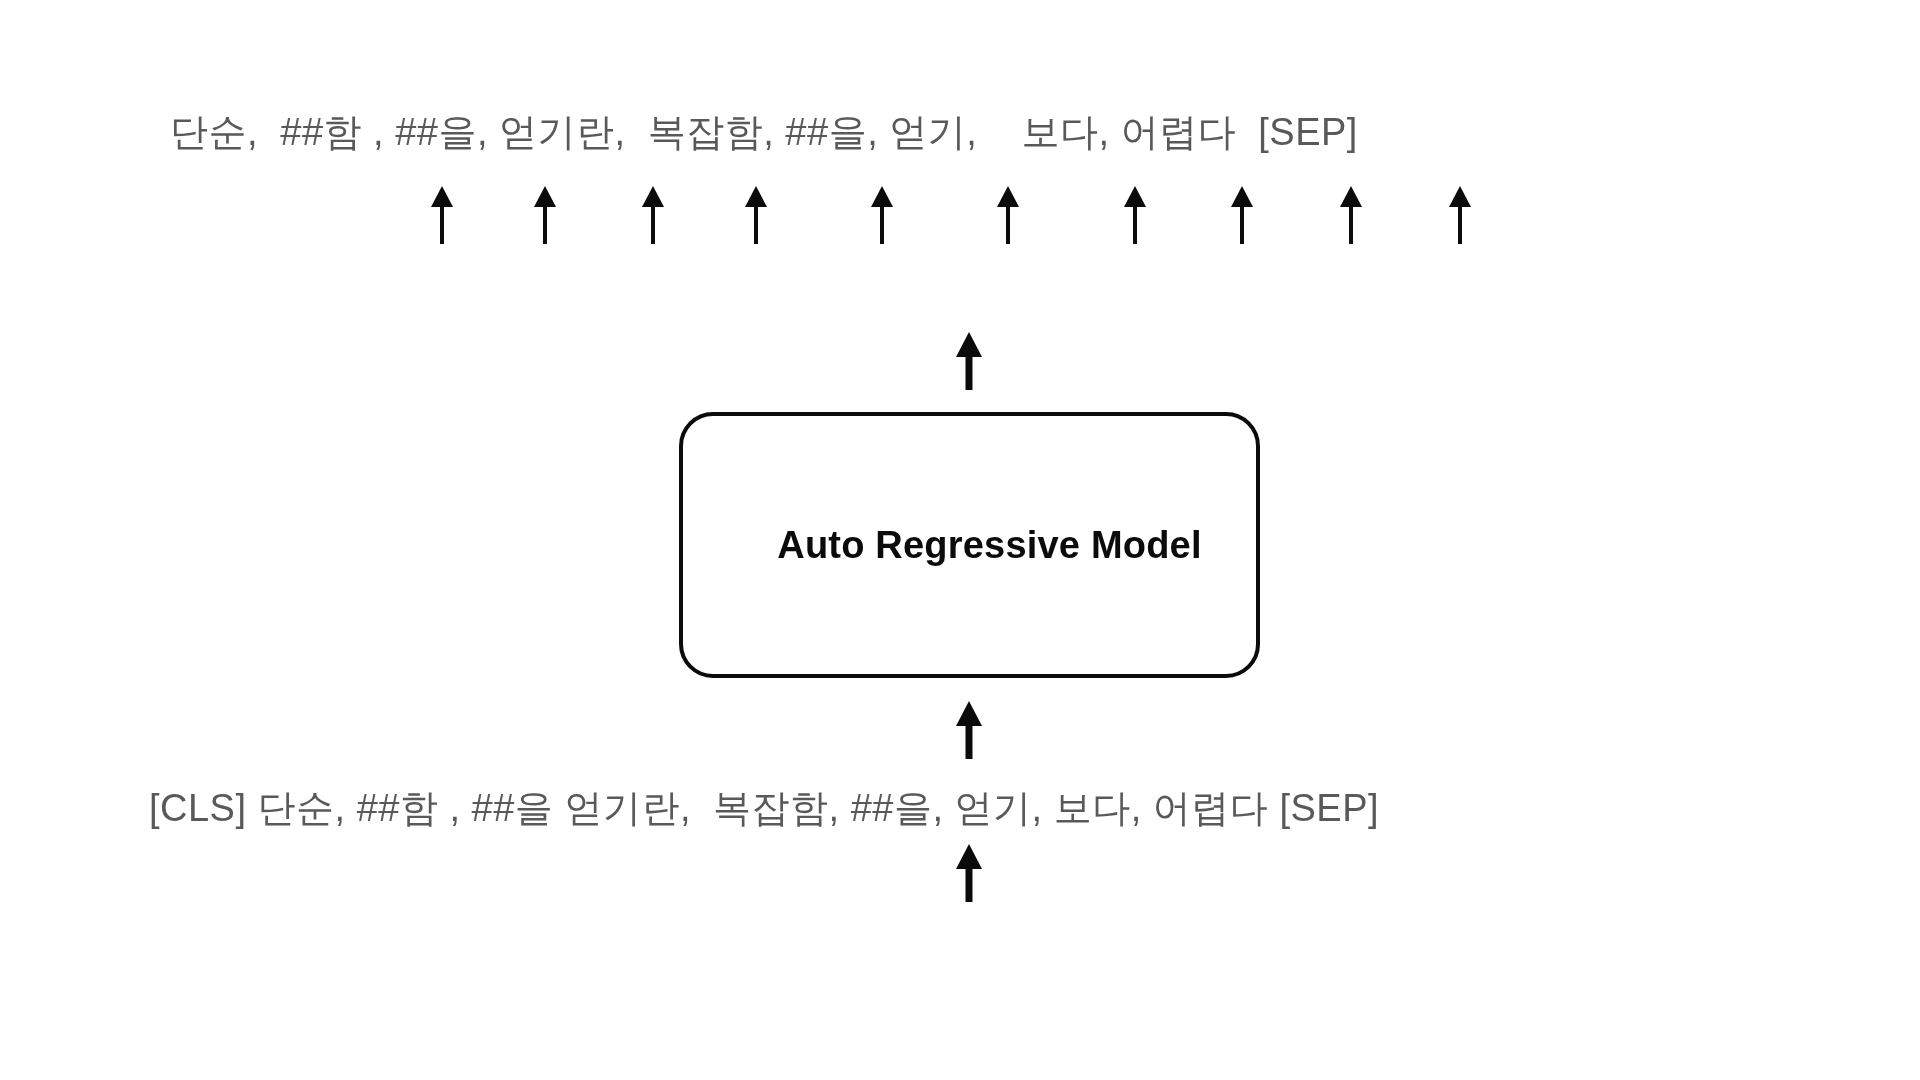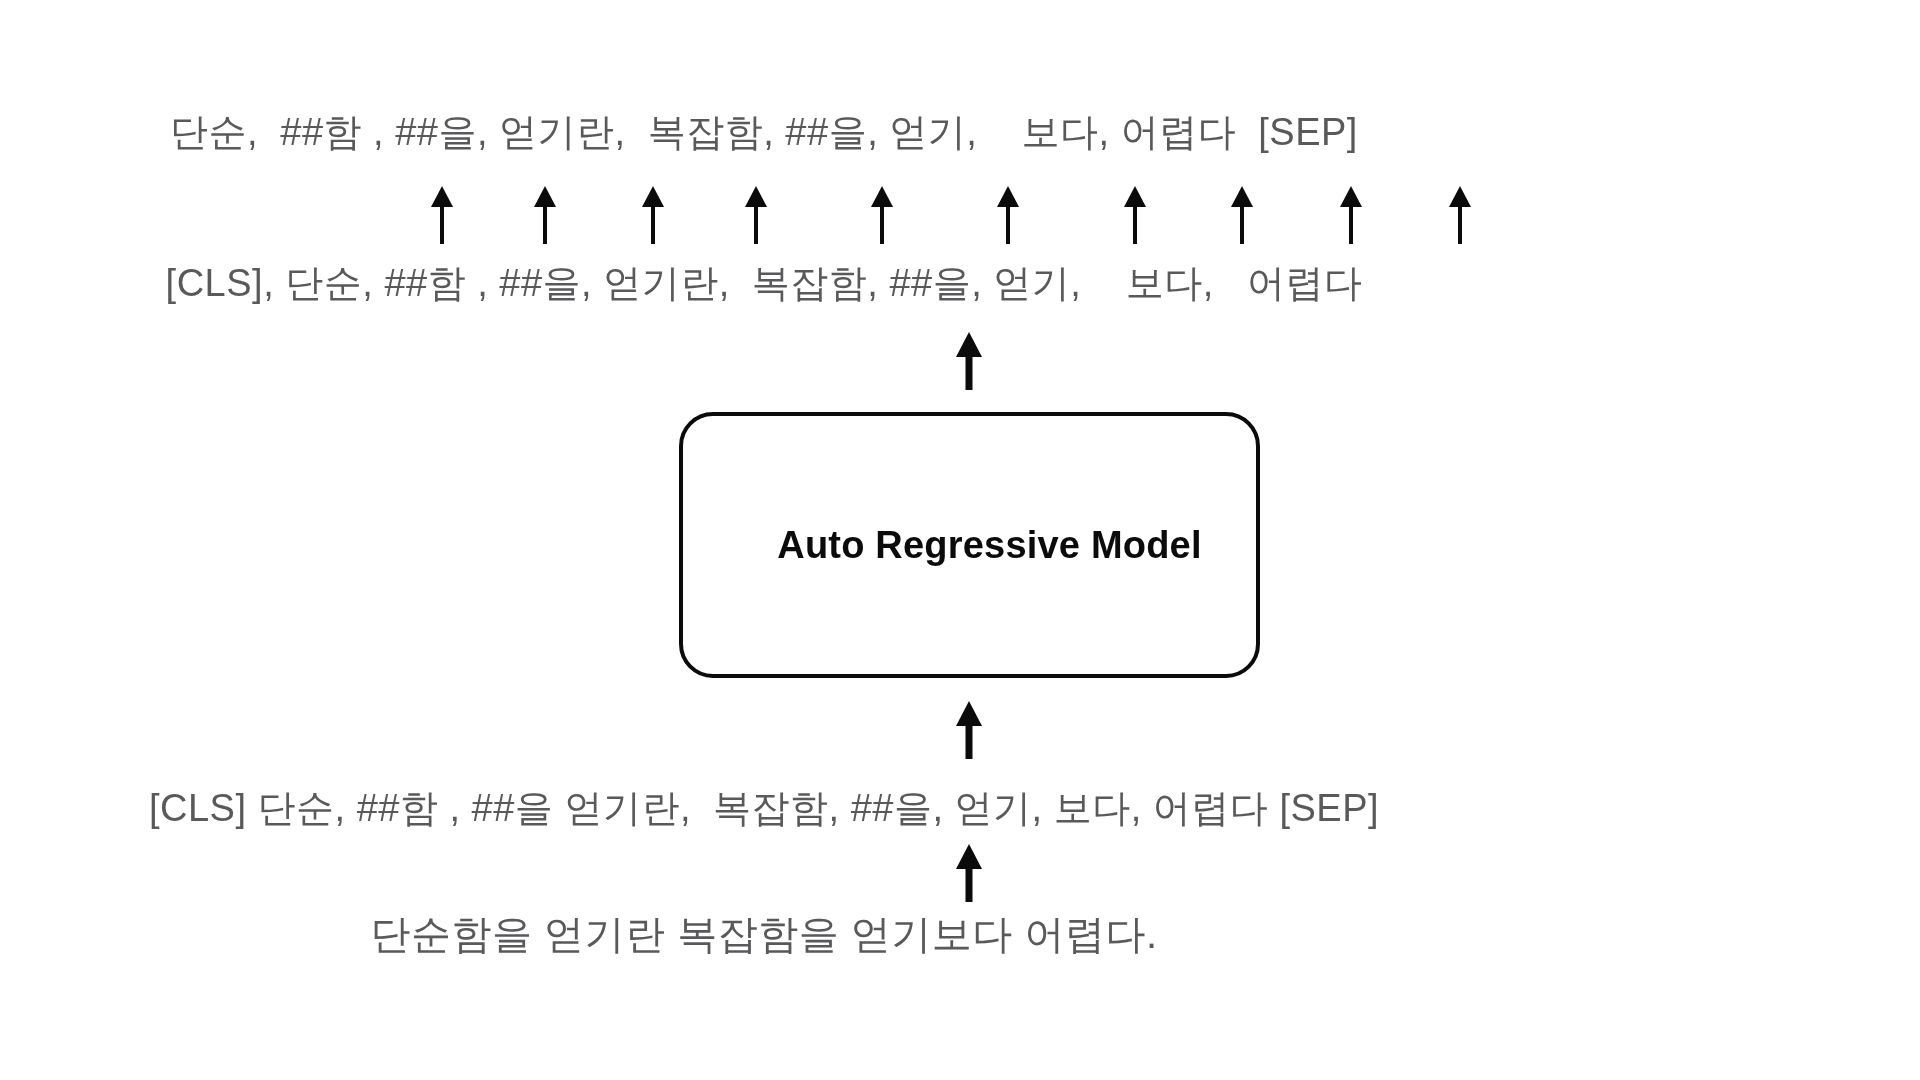--- a/index.html
+++ b/index.html
@@ -116,21 +116,20 @@
       <div class="arrow-up arrow-sm" style="left: 1340px; top: 186px;">
         <div class="head"></div>
         <div class="shaft"></div>
       </div>
       <div class="arrow-up arrow-sm" style="left: 1449px; top: 186px;">
         <div class="head"></div>
         <div class="shaft"></div>
       </div>
     </div>
 
-  <div class="token-row row-shifted">[CLS], 단순, ##함 , ##을, 얻기란,  복잡함, ##을, 얻기,    보다,   어렵다</div>
 
   <div class="arrow-up arrow-md" style="left:955px; top:332px;">
     <div class="head"></div>
     <div class="shaft"></div>
   </div>
 
   <div class="model-box">
     <span class="label">Auto Regressive Model</span>
   </div>
 
@@ -139,15 +138,14 @@
     <div class="shaft"></div>
   </div>
 
   <div class="token-row row-input">[CLS] 단순, ##함 , ##을 얻기란,  복잡함, ##을, 얻기, 보다, 어렵다 [SEP]</div>
 
   <div class="arrow-up arrow-md" style="left:955px; top:844px;">
     <div class="head"></div>
     <div class="shaft"></div>
   </div>
 
-  <div class="token-row row-sentence">단순함을 얻기란 복잡함을 얻기보다 어렵다.</div>
 
 </div>
 
 </body></html>

